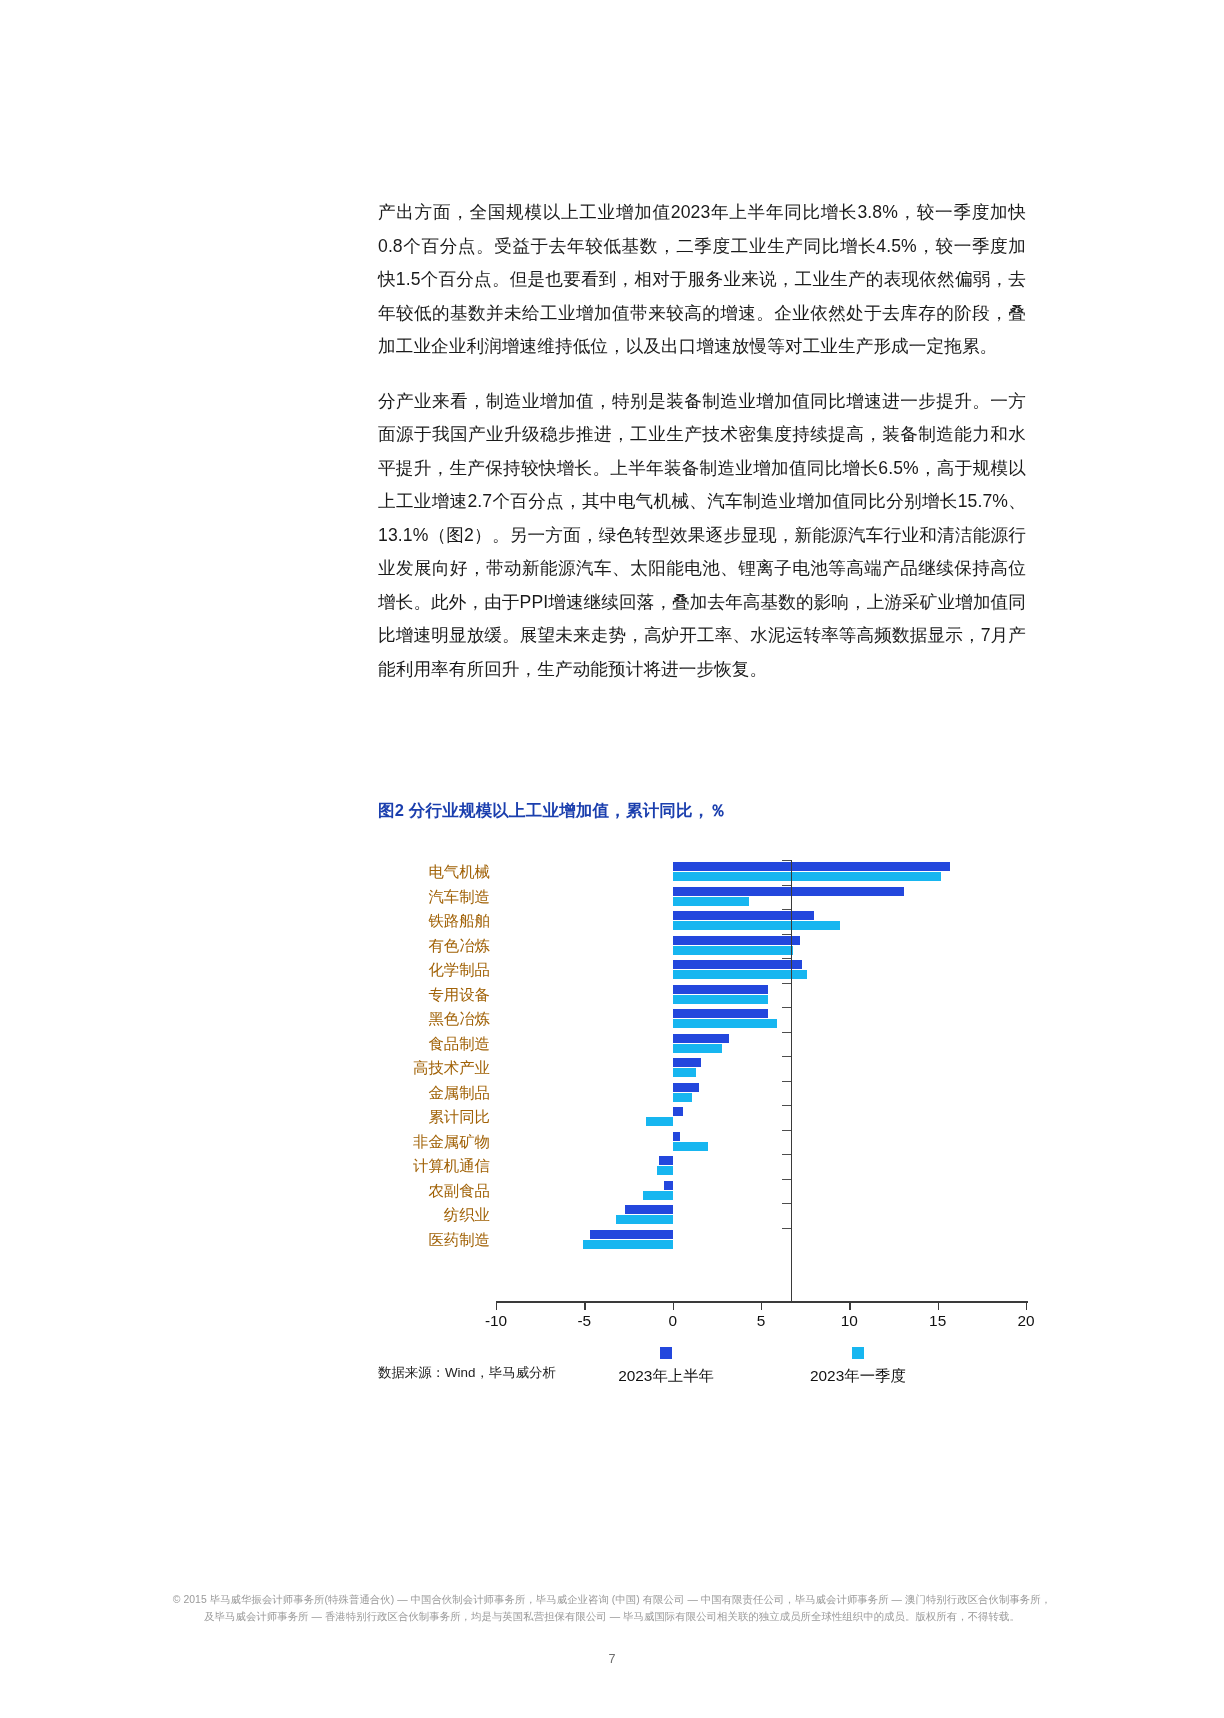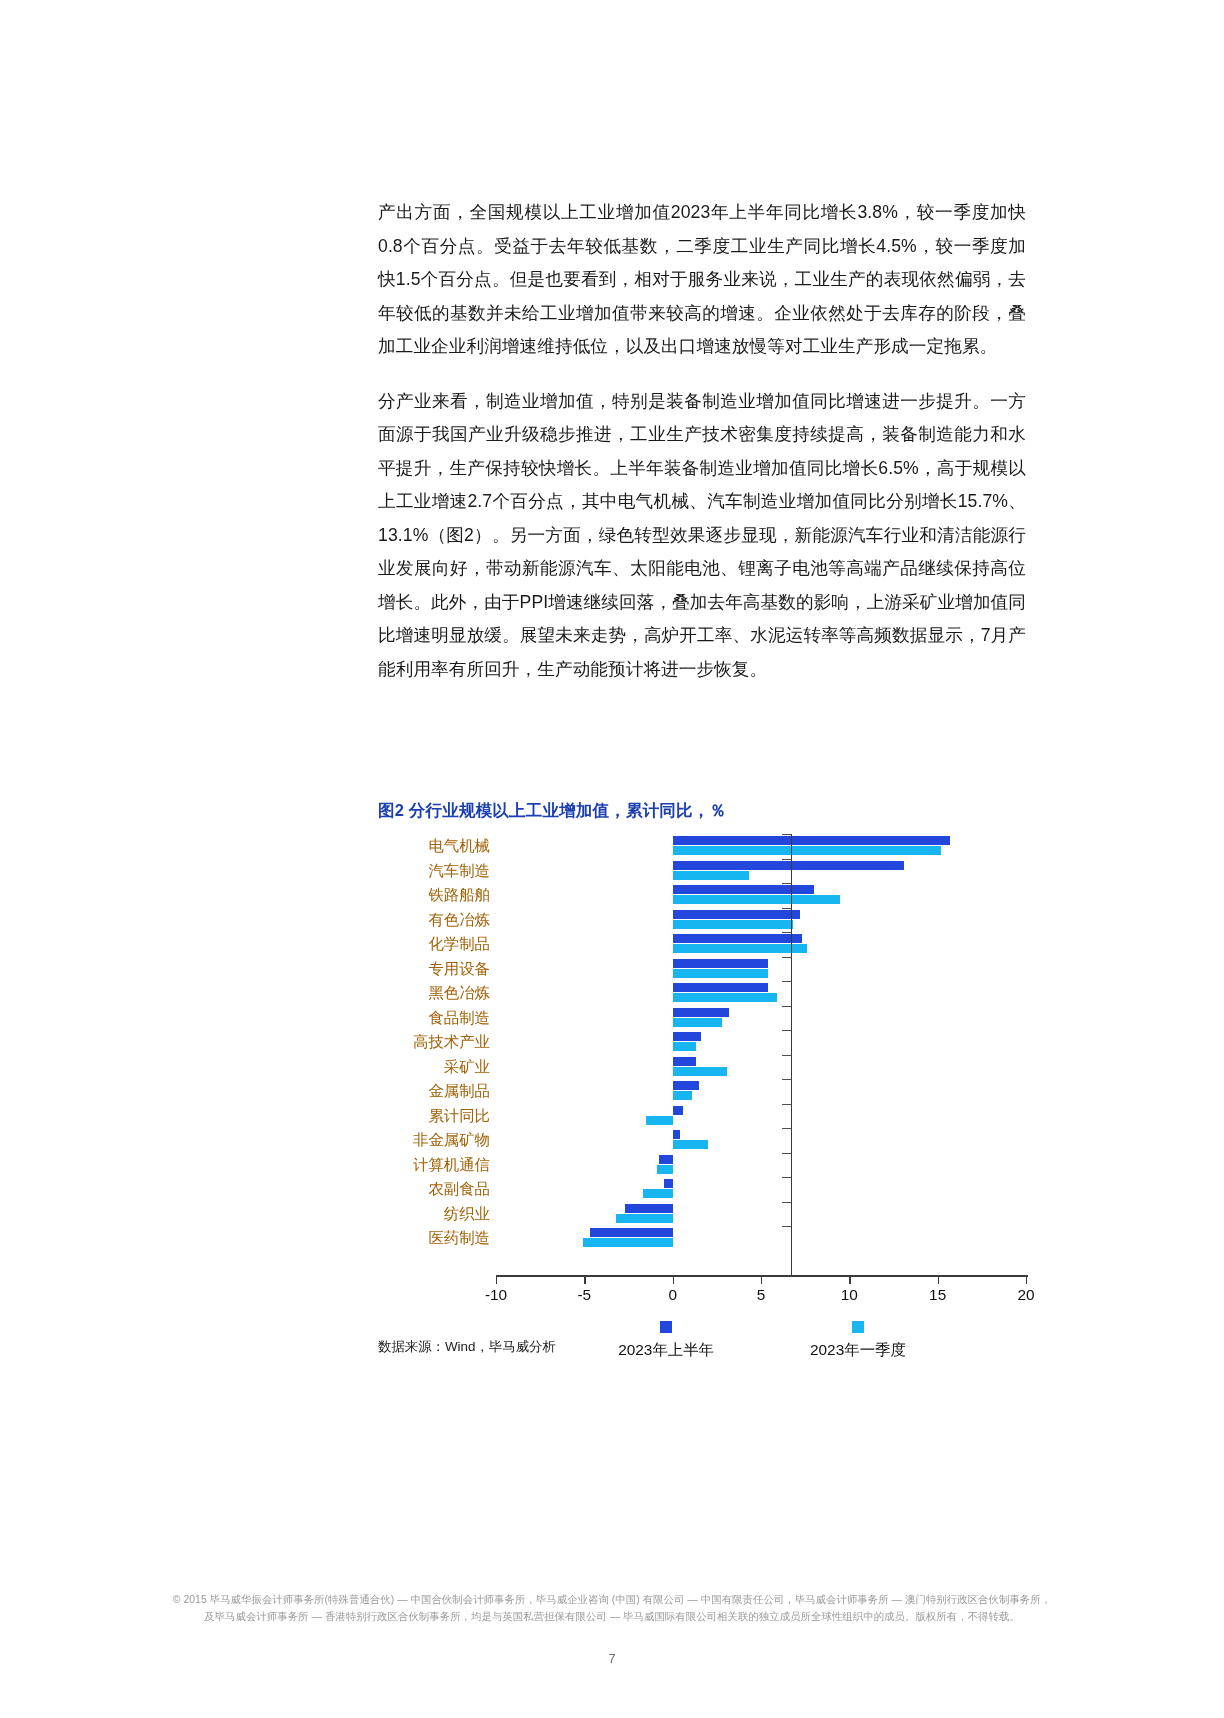--- a/index.html
+++ b/index.html
@@ -26,21 +26,21 @@
     font-weight:400;
   }
 
   
   .figure { position:absolute; left:378px; top:800px; width:660px; }
   .fig-title {
     font-size:16.5px;
     font-weight:bold;
     color:#1b3fae;
     letter-spacing:0.2px;
-    margin:0 0 12px 0;
+    margin:0 0 38px 0;
   }
 
   .chart-wrap { position:relative; width:660px; height:470px; }
 
   
   .rows { position:absolute; left:0; top:0; width:660px; }
   .row {
     position:relative;
     height:24.5px;
     display:flex;
@@ -233,28 +233,20 @@
               <div class="bar s0" style="background: rgb(35, 71, 221); width: 56.5333px; left: 176.667px;"></div>
               <div class="bar s1" style="background: rgb(23, 182, 240); width: 49.4667px; left: 176.667px;"></div>
             </div>
           </div>
           <div class="row">
             <div class="cat-label">高技术产业</div>
             <div class="bars-cell">
               <div class="tickmark"></div>
               <div class="bar s0" style="background: rgb(35, 71, 221); width: 28.2667px; left: 176.667px;"></div>
               <div class="bar s1" style="background: rgb(23, 182, 240); width: 22.9667px; left: 176.667px;"></div>
-            </div>
-          </div>
-          <div class="row">
-            <div class="cat-label">采矿业</div>
-            <div class="bars-cell">
-              <div class="tickmark"></div>
-              <div class="bar s0" style="background: rgb(35, 71, 221); width: 22.9667px; left: 176.667px;"></div>
-              <div class="bar s1" style="background: rgb(23, 182, 240); width: 54.7667px; left: 176.667px;"></div>
             </div>
           </div>
           <div class="row">
             <div class="cat-label">金属制品</div>
             <div class="bars-cell">
               <div class="tickmark"></div>
               <div class="bar s0" style="background: rgb(35, 71, 221); width: 26.5px; left: 176.667px;"></div>
               <div class="bar s1" style="background: rgb(23, 182, 240); width: 19.4333px; left: 176.667px;"></div>
             </div>
           </div>

